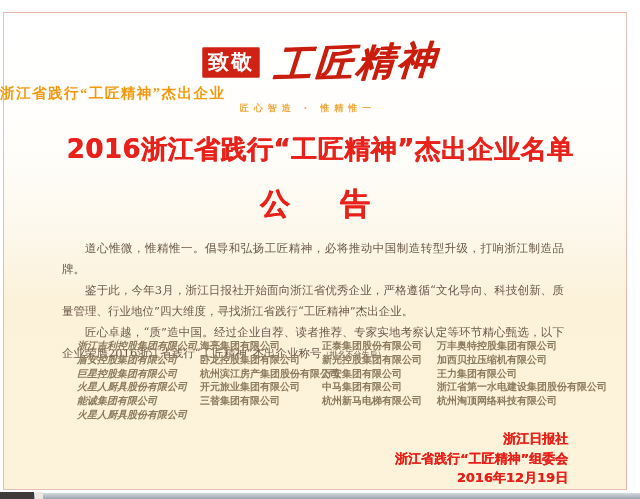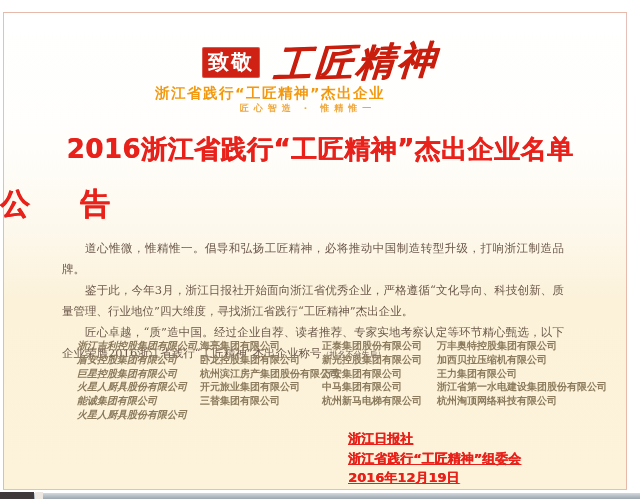--- a/index.html
+++ b/index.html
@@ -23,35 +23,35 @@
     font-size:21px;line-height:1;padding:5px 6px;border-radius:2px;
     letter-spacing:2px;box-shadow:inset 0 0 0 1px rgba(255,255,255,0.25);text-align:center;
   }
   .brand-calligraphy{
     color:#c91e0e;font-family:"DejaVu Serif","Liberation Serif",serif;
     font-weight:900;font-size:38px;line-height:1;font-style:italic;
     transform:skewX(-6deg) rotate(-2deg);letter-spacing:3px;
     text-shadow:0.5px 0.5px 0 #c91e0e;
   }
   .header-subtitle{
-    position:absolute;left:0;top:84px;width:540px;text-align:center;
-    color:#f2990f;font-weight:900;font-size:14.5px;letter-spacing:1.5px;
+    position:absolute;left:0;top:84px;width:540px;
+    color:#f2990f;font-weight:900;font-size:14.5px;letter-spacing:1.5px;font-family:Liberation Serif, serif;
   }
   .header-tagline{
     position:absolute;left:0;top:102px;width:616px;text-align:center;
     color:#efa83e;font-weight:700;font-size:9px;letter-spacing:5px;
   }
   
   .main-title{
     position:absolute;left:0;top:132px;width:640px;text-align:center;
     color:#e8211a;font-weight:900;font-size:26px;letter-spacing:0.5px;
     text-shadow:0.6px 0 0 #e8211a;white-space:nowrap;
   }
   .announcement-title{
-    position:absolute;left:0;top:184px;width:640px;
+    position:absolute;left:0;top:184px;width:640px;text-align:center;
     color:#e8211a;font-weight:900;font-size:30px;letter-spacing:10px;
     text-shadow:0.6px 0 0 #e8211a;
   }
   
   .body-block{
     position:absolute;left:62px;top:238px;width:502px;
     font-family:"DejaVu Serif","Liberation Serif",serif;
     color:#6b584a;font-size:11.5px;line-height:21px;text-align:justify;
   }
   .body-block p{margin:0;text-indent:2em;}
@@ -60,24 +60,23 @@
   .company-col{position:absolute;top:339px;white-space:nowrap;}
   .company-col .co{
     color:#8b7a5c;font-weight:700;font-size:10px;line-height:13.8px;
   }
   .col-1{left:77px;font-style:italic;}
   .col-2{left:200px;}
   .col-3{left:322px;}
   .col-4{left:437px;}
   
   .footer-block{
-    position:absolute;right:72px;top:429px;width:220px;text-align:left;
+    position:absolute;right:72px;top:429px;width:220px;text-align:right;
     color:#e8211a;font-weight:900;font-size:13px;line-height:19.5px;
     text-shadow:0.4px 0 0 #e8211a;
-    text-decoration:underline;
   }
   
   .bottom-strip{
     position:absolute;left:0;top:493px;width:640px;height:6px;
     background:linear-gradient(180deg,#d4dade 0%,#9aa5ae 100%);
   }
   .bottom-strip-dark{
     position:absolute;left:0;top:492px;width:34px;height:7px;background:#3f3a39;
   }
   .bottom-strip-gap{

